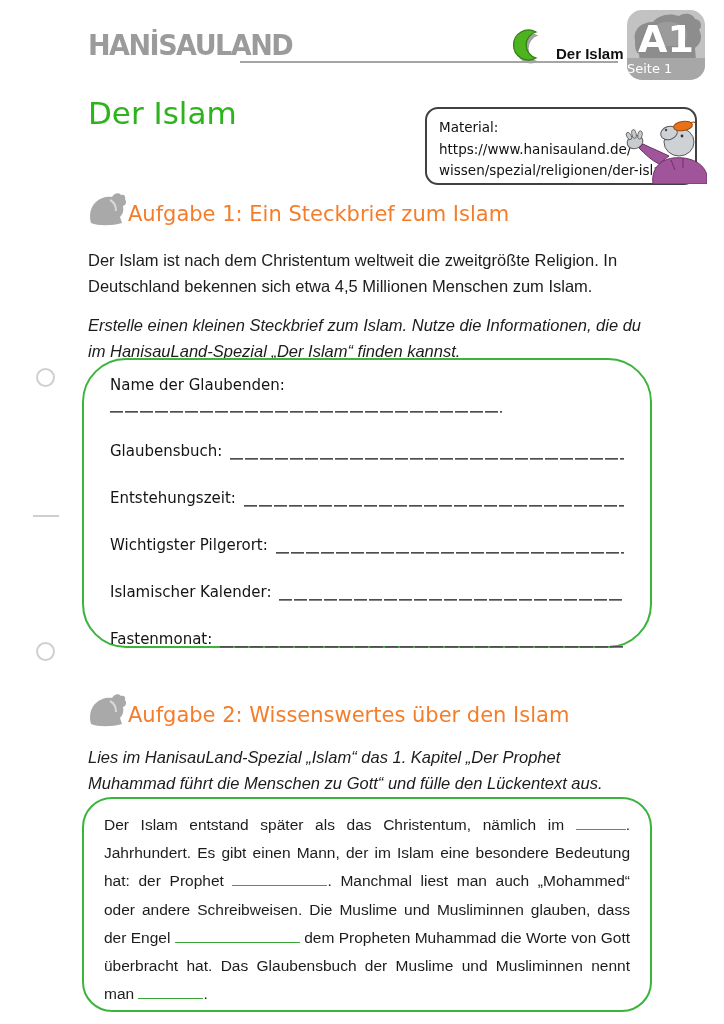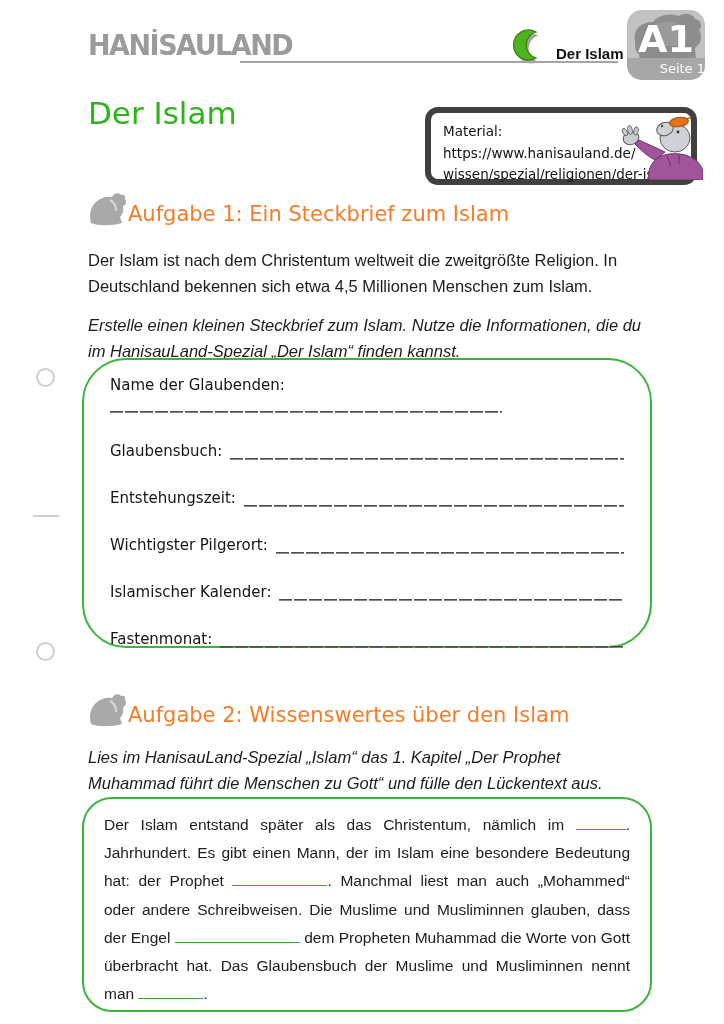--- a/index.html
+++ b/index.html
@@ -11,31 +11,31 @@
         font-weight:bold;font-size:27px;color:#9b9b9b;letter-spacing:-1.5px;transform:scaleY(1.04);}
   .header-rule{position:absolute;left:240px;top:61px;width:378px;height:2px;background:#a5a5a5;}
   .crescent{position:absolute;left:510px;top:28px;}
   .header-topic{position:absolute;left:556px;top:45px;font-size:15px;font-weight:bold;color:#111;}
   .badge{position:absolute;left:627px;top:10px;width:78px;height:70px;background:#c2c2c2;
          border-radius:15px;overflow:hidden;}
   .badge svg{position:absolute;left:0;top:0;}
   .badge-code{position:absolute;left:0;right:0;top:7px;text-align:center;color:#ffffff;
          font-size:38px;font-weight:bold;font-family:"DejaVu Sans",sans-serif;text-shadow:0 0 2px rgba(120,120,120,.4);}
   .badge-strip{position:absolute;left:0;right:0;bottom:0;height:22px;background:#a7a7a7;
-         color:#fff;font-size:13px;text-align:right;line-height:22px;font-family:"DejaVu Sans",sans-serif;}
+         color:#fff;font-size:13px;text-align:left;line-height:22px;font-family:"DejaVu Sans",sans-serif;}
 
   
   .hole{position:absolute;width:15px;height:15px;border:2px solid #cfcfcf;border-radius:50%;background:#fff;}
   .fold-dash{position:absolute;left:33px;top:515px;width:26px;height:2px;background:#cfcfcf;}
 
   
   .page-title{position:absolute;left:88px;top:95px;font-family:"DejaVu Sans",sans-serif;
         font-size:31px;color:#2db41c;}
   .material-box{position:absolute;left:425px;top:107px;width:272px;height:78px;box-sizing:border-box;
-        border:6px solid #404040;border-radius:13px;padding:8px 12px 6px 12px;
+        border:2px solid #404040;border-radius:13px;padding:8px 12px 6px 12px;
         font-family:"DejaVu Sans",sans-serif;font-size:13.5px;line-height:1.6;color:#111;}
   .mascot{position:absolute;right:-12px;bottom:-8px;}
 
   
   .task-head{position:absolute;display:flex;align-items:flex-end;gap:0;}
   .task-head .txt{font-family:"DejaVu Sans",sans-serif;font-size:21px;color:#f57d2a;white-space:nowrap;}
 
   
   .intro-wrap{position:absolute;left:88px;top:248px;width:556px;font-size:16.5px;line-height:1.55;}
   .intro-wrap p{margin:0 0 14px 0;}

